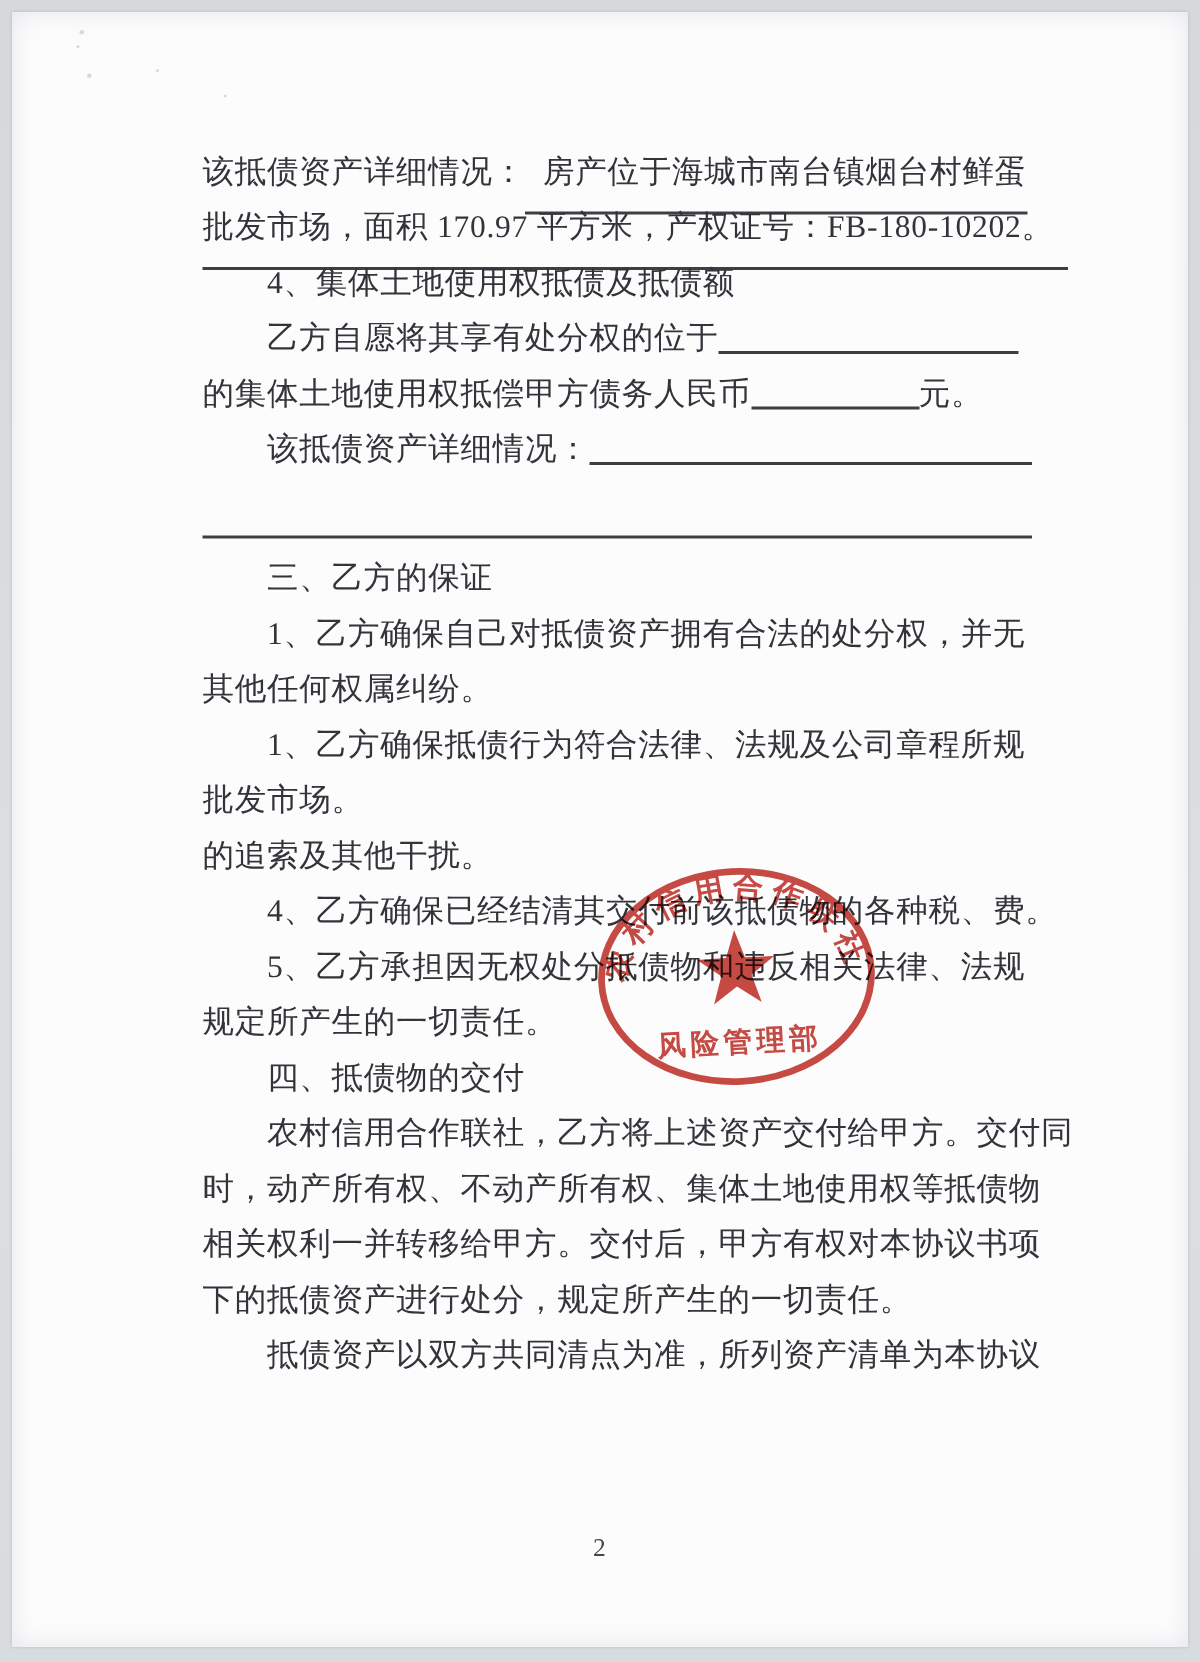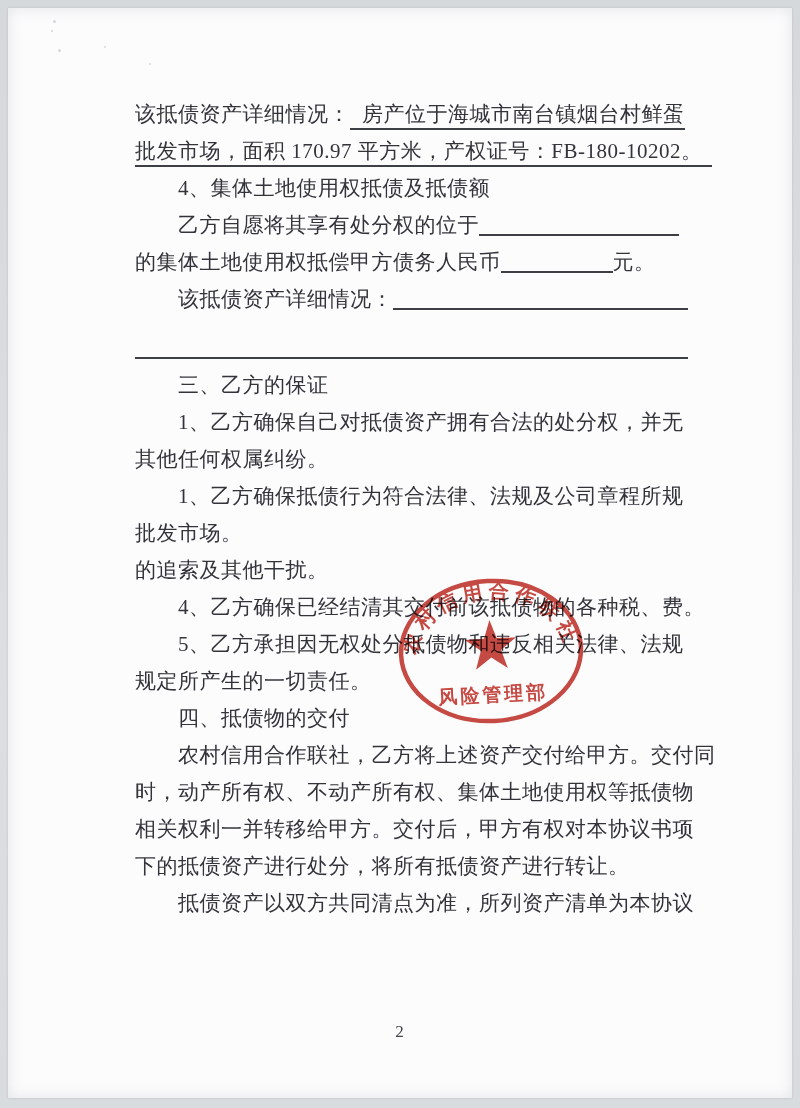--- a/index.html
+++ b/index.html
@@ -16,21 +16,21 @@
   }
   .speck{position:absolute;border-radius:50%;background:#a9aeb8;opacity:.45}
   .content{
     position:absolute;left:127px;top:88px;width:568px;
     color:#33343a;font-size:21px;line-height:37px;letter-spacing:.5px;
   }
   .doc-line{min-height:37px;white-space:nowrap}
   .doc-line.indent{text-indent:43px}
   .doc-line.gap-before{margin-top:12px}
   .seg{display:inline}
-  .seg.underlined{border-bottom:2px solid #3e3f45;padding-bottom:2px}
+  .seg.underlined{border-bottom:2px solid #3e3f45;padding-bottom:15px}
   .blank{display:inline-block;height:26px;border-bottom:2px solid #3e3f45;vertical-align:-4px}
   .stamp{
     position:absolute;left:385px;top:566px;width:196px;height:154px;
     mix-blend-mode:multiply;opacity:.9;transform:rotate(-3deg);
   }
   .stamp svg{width:100%;height:100%}
   .stamp text{font-family:"Liberation Sans","DejaVu Sans",sans-serif;font-weight:bold}
   .pagenum{
     position:absolute;left:0;top:1014px;width:100%;text-align:center;
     font-size:17px;color:#45464c;letter-spacing:1px;
@@ -62,21 +62,21 @@
         <div class="doc-line indent"><span class="seg">1、乙方确保抵债行为符合法律、法规及公司章程所规</span></div>
         <div class="doc-line"><span class="seg">批发市场。</span></div>
         <div class="doc-line"><span class="seg">的追索及其他干扰。</span></div>
         <div class="doc-line indent"><span class="seg">4、乙方确保已经结清其交付前该抵债物的各种税、费。</span></div>
         <div class="doc-line indent"><span class="seg">5、乙方承担因无权处分抵债物和违反相关法律、法规</span></div>
         <div class="doc-line"><span class="seg">规定所产生的一切责任。</span></div>
         <div class="doc-line indent"><span class="seg">四、抵债物的交付</span></div>
         <div class="doc-line indent"><span class="seg">农村信用合作联社，乙方将上述资产交付给甲方。交付同</span></div>
         <div class="doc-line"><span class="seg">时，动产所有权、不动产所有权、集体土地使用权等抵债物</span></div>
         <div class="doc-line"><span class="seg">相关权利一并转移给甲方。交付后，甲方有权对本协议书项</span></div>
-        <div class="doc-line"><span class="seg">下的抵债资产进行处分，将所有抵债资产进行转让。</span></div>
+        <div class="doc-line"><span class="seg">下的抵债资产进行处分，规定所产生的一切责任。</span></div>
         <div class="doc-line indent"><span class="seg">抵债资产以双方共同清点为准，所列资产清单为本协议</span></div>
       </div>
 
     <div class="stamp">
       <svg viewBox="0 0 196 152" xmlns="http://www.w3.org/2000/svg">
         <ellipse cx="98" cy="76" rx="90" ry="70" fill="none" stroke-width="4.5" stroke="#c2372e"></ellipse>
         <path id="stampArc" d="M 26 92 A 74 56 0 1 1 170 92" fill="none"></path>
         <text font-size="20" letter-spacing="5" text-anchor="middle" fill="#c2372e">
           <textPath href="#stampArc" startOffset="50%">农村信用合作联社</textPath>
         </text>

